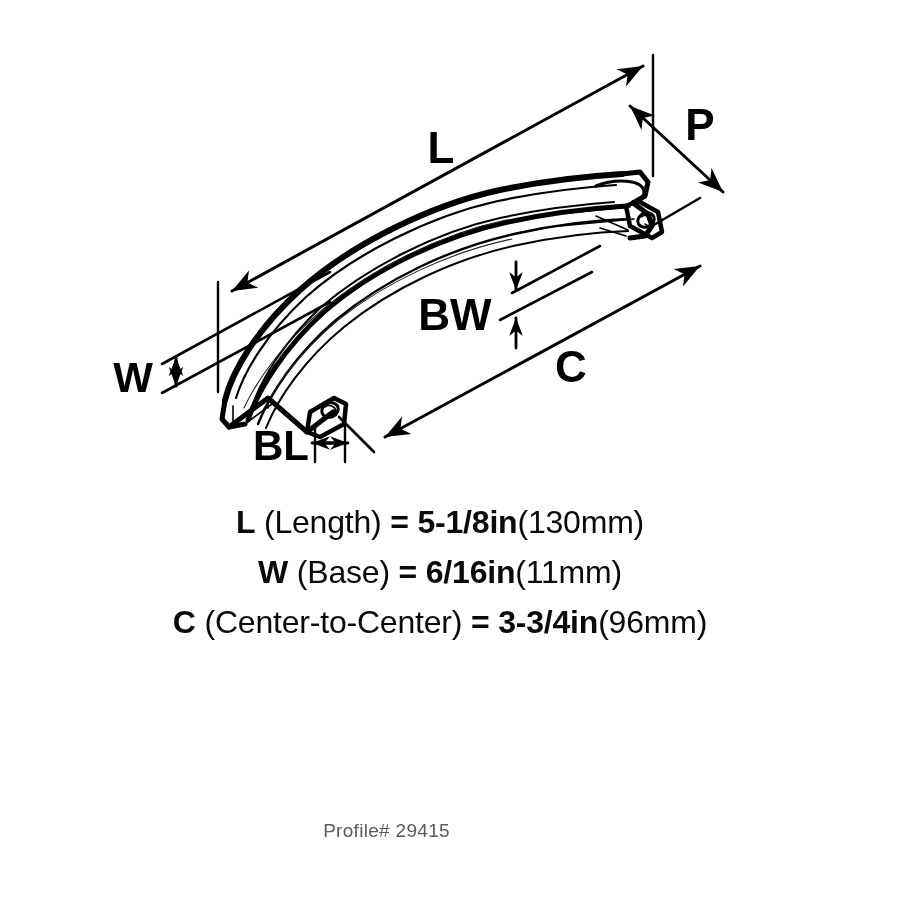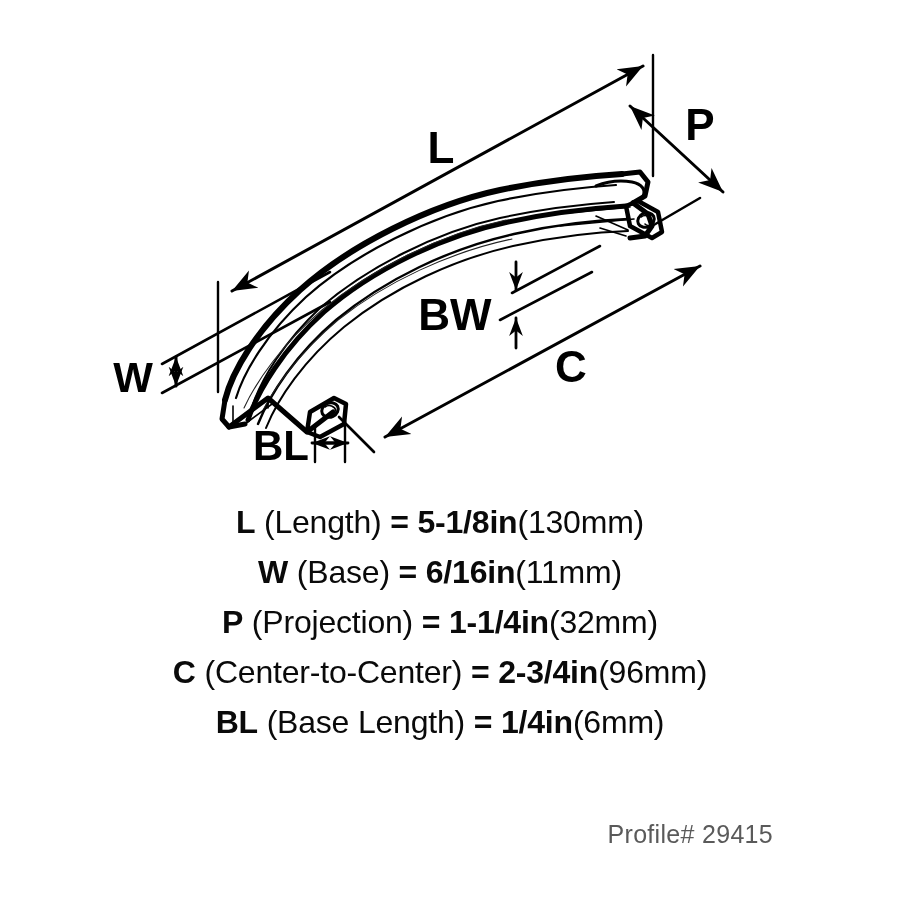--- a/index.html
+++ b/index.html
@@ -72,23 +72,23 @@
   }
   .mm {
     font-weight: normal;
   }
 
   #profile-line {
     position: absolute;
     left: 0;
     top: 820px;
     width: 773px;
-    text-align: right;
-    font-family: "Liberation Sans", sans-serif;
-    font-size: 25px;
+    text-align: center;
+    font-family: "Liberation Sans", sans-serif;
+    font-size: 19px;
     color: #5a5a5a;
     letter-spacing: 0.3px;
   }
 </style>
 </head>
 <body>
 
 <div id="page">
 
   <div id="drawing-area">
@@ -222,30 +222,24 @@
   <div id="spec-list">
 
     <div class="spec-row">
       <span class="sym">L</span><span>&nbsp;</span><span class="nm">(Length)</span><span>&nbsp;</span><span class="eq">=</span><span>&nbsp;</span><span class="val">5-1/8in</span><span class="mm">(130mm)</span>
     </div>
 
     <div class="spec-row">
       <span class="sym">W</span><span>&nbsp;</span><span class="nm">(Base)</span><span>&nbsp;</span><span class="eq">=</span><span>&nbsp;</span><span class="val">6/16in</span><span class="mm">(11mm)</span>
     </div>
 
+
     <div class="spec-row">
-      <span class="sym">P</span><span>&nbsp;</span><span class="nm">(Projection)</span><span>&nbsp;</span><span class="eq">=</span><span>&nbsp;</span><span class="val">1-1/4in</span><span class="mm">(32mm)</span>
+      <span class="sym">C</span><span>&nbsp;</span><span class="nm">(Center-to-Center)</span><span>&nbsp;</span><span class="eq">=</span><span>&nbsp;</span><span class="val">3-3/4in</span><span class="mm">(96mm)</span>
     </div>
 
-    <div class="spec-row">
-      <span class="sym">C</span><span>&nbsp;</span><span class="nm">(Center-to-Center)</span><span>&nbsp;</span><span class="eq">=</span><span>&nbsp;</span><span class="val">2-3/4in</span><span class="mm">(96mm)</span>
-    </div>
-
-    <div class="spec-row">
-      <span class="sym">BL</span><span>&nbsp;</span><span class="nm">(Base Length)</span><span>&nbsp;</span><span class="eq">=</span><span>&nbsp;</span><span class="val">1/4in</span><span class="mm">(6mm)</span>
-    </div>
 
 
   </div>
 
   <div id="profile-line">Profile# 29415</div>
 
 </div>
 
 </body></html>

